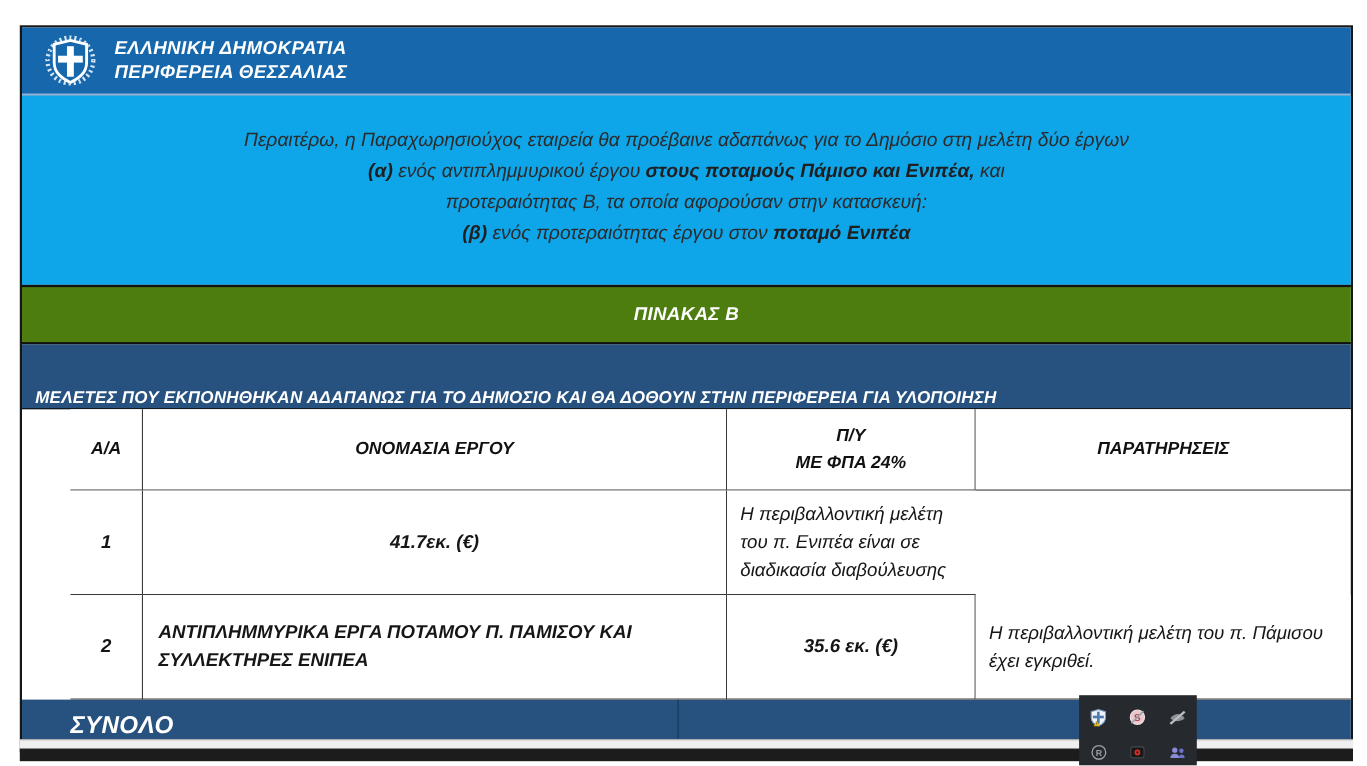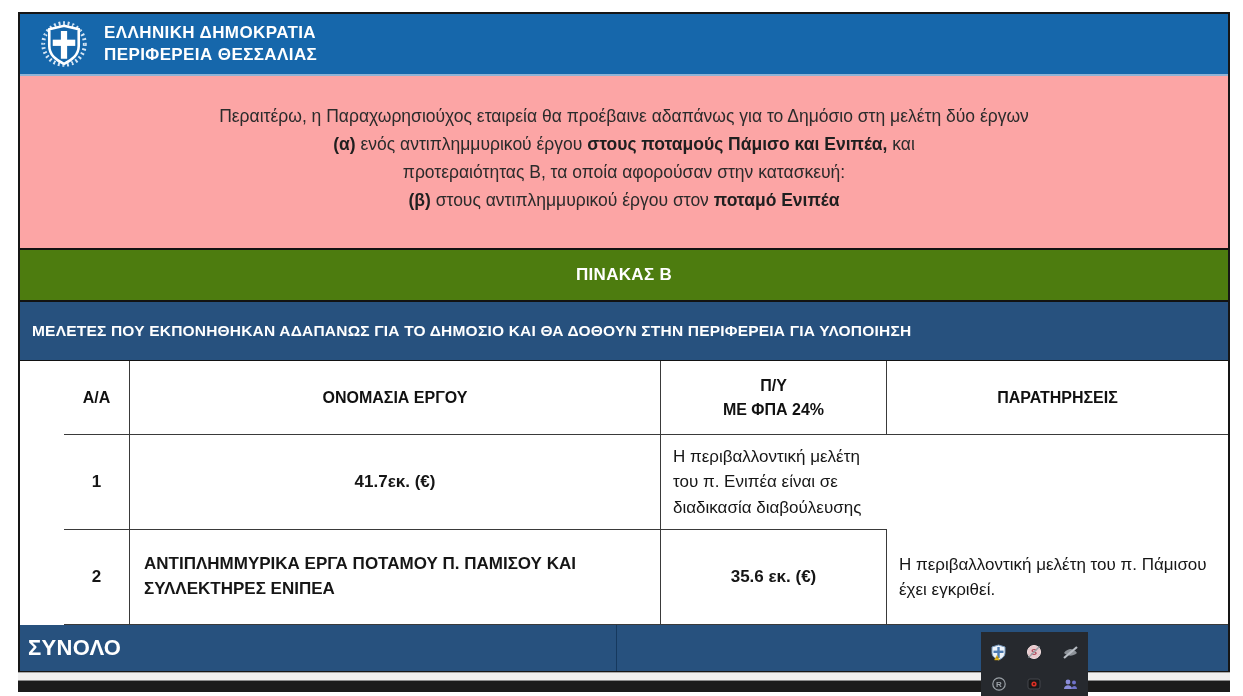--- a/index.html
+++ b/index.html
@@ -1,56 +1,56 @@
 <!DOCTYPE html>
 <html><head>
 <meta charset="utf-8">
 <style>
   * { margin:0; padding:0; box-sizing:border-box; }
   body { background:#ffffff; font-family:"Liberation Sans","DejaVu Sans",sans-serif; }
   .page { position:relative; width:1243px; height:696px; background:#ffffff; overflow:hidden; }
 
-  .doc { position:absolute; left:18px; top:12px; width:1212px; border:2px solid #161616; background:#fff; }
+  .doc { position:absolute; left:18px; top:23px; width:1212px; border:2px solid #161616; background:#fff;font-style:italic; }
 
   
   .gov-header { height:62px; background:#1667ab; border-bottom:2px solid #8fb3d6;
     display:flex; align-items:center; padding-left:18px; }
   .emblem { width:52px; height:52px; flex:0 0 auto; margin-right:14px; }
   .gov-title { color:#ffffff; font-weight:bold; font-size:17px; line-height:1.3; letter-spacing:.4px; }
 
   
-  .intro { background:#fca5a5; height:172px; padding-top:26px; text-align:center;
+  .intro { background:#0ea5e9; height:172px; padding-top:26px; text-align:center;
     font-size:17.5px; color:#2b2b2b; line-height:1.6; }
   .intro b { color:#1f1f1f; }
 
   
   .title-bar { background:#4d7c0f; border-top:2px solid #121212; border-bottom:2px solid #121212;
     height:54px; display:flex; align-items:center; justify-content:center;
     color:#ffffff; font-weight:bold; font-size:17px; letter-spacing:.3px; }
   .subtitle-bar { background:#27517e; border-bottom:1px solid #121212; height:59px;
-    display:flex; align-items:center; padding:0 12px;
+    display:flex; align-items:flex-end; padding:0 12px;
     color:#ffffff; font-weight:bold; font-size:15.5px; letter-spacing:.2px; }
 
   
   .tbl-row { display:grid; grid-template-columns:66px 531px 226px 1fr;margin-left:44px; }
   .cell { border-right:1px solid #3a3a3a; border-bottom:1px solid #3a3a3a; background:#fff; }
   .cell:last-child { border-right:none; }
   .thead .cell { height:74px; display:flex; align-items:center; justify-content:center;
     font-weight:bold; font-size:16px; color:#111; text-align:center; line-height:1.5; }
   .trow .cell { height:95px; font-size:17px; color:#161616; }
   .c-num { display:flex; align-items:center; justify-content:center; font-weight:bold; }
   .c-name { display:flex; align-items:center; padding:0 14px; font-weight:bold; line-height:1.45; }
   .c-budget { display:flex; align-items:center; justify-content:center; font-weight:bold;text-align:right; }
   .c-notes { display:flex; align-items:center; padding:0 12px; font-weight:normal; line-height:1.5; color:#222; }
 
   
   .total-row { background:#27517e; height:46px; display:grid; grid-template-columns:597px 226px 1fr; }
   .total-cell { display:flex; align-items:center; color:#fff; font-weight:bold; border-right:1px solid #16395e; }
   .total-cell:last-child { border-right:none; }
-  .total-label { font-size:22px; padding-left:8px; letter-spacing:.3px; }
+  .total-label { font-size:22px; padding-left:8px; letter-spacing:.3px;margin-left:36px; }
   .total-value { font-size:20px; padding-left:10px; }
 
   
   .bottom-strip { position:absolute; left:18px; top:672px; width:1212px; height:9px;
     background:#efefef; border-top:1px solid #a9a9a9; border-bottom:1px solid #8c8c8c; }
   .bottom-bar { position:absolute; left:18px; top:681px; width:1212px; height:11px; background:#1c1c1c; }
 
   
   .tray { position:absolute; left:981px; top:632px; width:107px; height:64px;
     background:#26292e; display:grid; grid-template-columns:repeat(3,1fr);
@@ -75,21 +75,21 @@
       <div class="gov-title">
         <div>ΕΛΛΗΝΙΚΗ ΔΗΜΟΚΡΑΤΙΑ</div>
         <div>ΠΕΡΙΦΕΡΕΙΑ ΘΕΣΣΑΛΙΑΣ</div>
       </div>
     </div>
 
     <div class="intro">
       <div>Περαιτέρω, η Παραχωρησιούχος εταιρεία θα προέβαινε αδαπάνως για το Δημόσιο στη μελέτη δύο έργων</div>
       <div><b>(α)</b><span> ενός αντιπλημμυρικού έργου </span><b>στους ποταμούς Πάμισο και Ενιπέα,</b><span> και</span></div>
       <div>προτεραιότητας Β, τα οποία αφορούσαν στην κατασκευή:</div>
-      <div><b>(β)</b><span> στους αντιπλημμυρικού έργου στον </span><b>ποταμό Ενιπέα</b></div>
+      <div><b>(β)</b><span> ενός προτεραιότητας έργου στον </span><b>ποταμό Ενιπέα</b></div>
     </div>
 
     <div class="title-bar">
       <span>ΠΙΝΑΚΑΣ Β</span>
     </div>
     <div class="subtitle-bar">
       <span>ΜΕΛΕΤΕΣ ΠΟΥ ΕΚΠΟΝΗΘΗΚΑΝ ΑΔΑΠΑΝΩΣ ΓΙΑ ΤΟ ΔΗΜΟΣΙΟ ΚΑΙ ΘΑ ΔΟΘΟΥΝ ΣΤΗΝ ΠΕΡΙΦΕΡΕΙΑ ΓΙΑ ΥΛΟΠΟΙΗΣΗ</span>
     </div>
 
     <div class="tbl-row thead">

